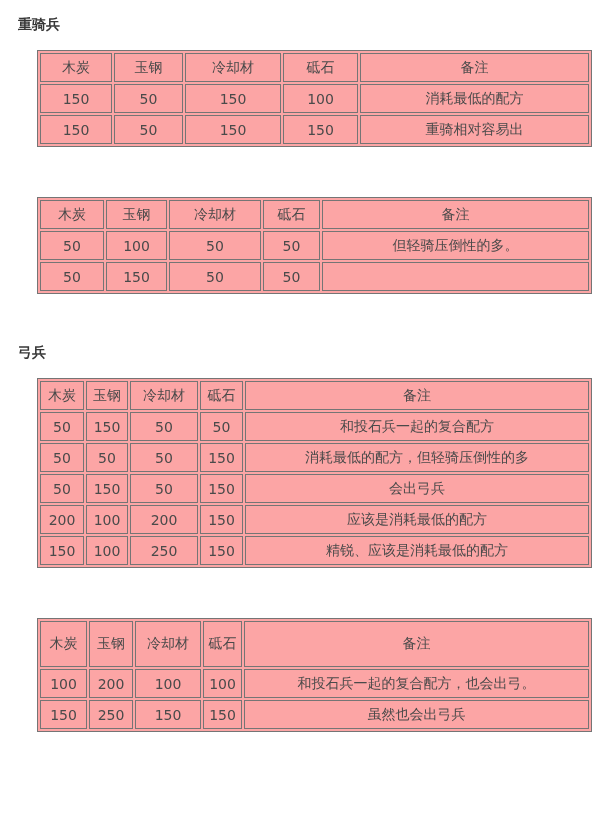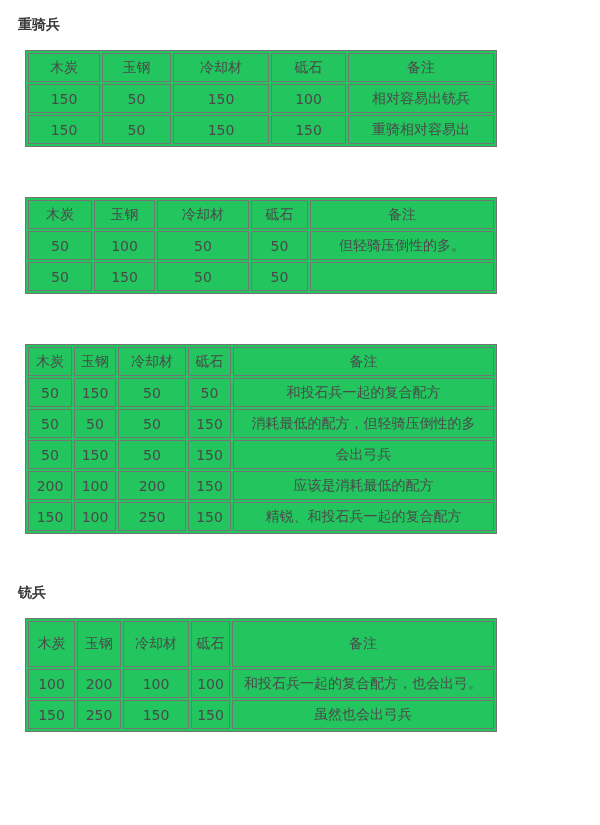--- a/index.html
+++ b/index.html
@@ -11,23 +11,23 @@
   }
   .wrap { padding:16px 20px 8px 18px; }
   .block + .block { margin-top:50px; }
   .title {
     font-size:14px; font-weight:bold; color:#373737;
     margin:0 0 18px 0; line-height:16px;
   }
   table.recipes {
     border-collapse:separate; border-spacing:2px;
     border:1px solid #757575;
-    width:472px; table-layout:fixed;
-    margin-left:7px;
-    background:#22c55e;
+    width:555px; table-layout:fixed;
+    margin-left:19px;
+    background:#fca5a5;
   }
   .recipes th, .recipes td {
     box-sizing:border-box;
     border:1px solid #757575;
     font-size:14px; font-weight:normal;
     color:#4a4a4a; text-align:center;
     height:29px; padding:0 3px;
     white-space:nowrap; overflow:hidden;
     vertical-align:middle;
   }
@@ -56,21 +56,21 @@
           <th>砥石</th>
           <th>备注</th>
         </tr>
       </thead>
       <tbody>
         <tr>
           <td>150</td>
           <td>50</td>
           <td>150</td>
           <td>100</td>
-          <td>相对容易出铳兵</td>
+          <td>消耗最低的配方</td>
         </tr>
         <tr>
           <td>150</td>
           <td>50</td>
           <td>150</td>
           <td>150</td>
           <td>重骑相对容易出</td>
         </tr>
       </tbody>
     </table>
@@ -107,20 +107,21 @@
           <td>150</td>
           <td>50</td>
           <td>50</td>
           <td></td>
         </tr>
       </tbody>
     </table>
   </div>
 
   <div class="block">
+    <h2 class="title">弓兵</h2>
     <table class="recipes">
       <colgroup>
         <col style="width:44px">
           <col style="width:42px">
           <col style="width:68px">
           <col style="width:43px">
           <col>
       </colgroup>
       <thead>
         <tr>
@@ -158,28 +159,27 @@
           <td>100</td>
           <td>200</td>
           <td>150</td>
           <td>应该是消耗最低的配方</td>
         </tr>
         <tr>
           <td>150</td>
           <td>100</td>
           <td>250</td>
           <td>150</td>
-          <td>精锐、和投石兵一起的复合配方</td>
-        </tr>
-      </tbody>
-    </table>
-  </div>
-
-  <div class="block">
-    <h2 class="title">铳兵</h2>
+          <td>精锐、应该是消耗最低的配方</td>
+        </tr>
+      </tbody>
+    </table>
+  </div>
+
+  <div class="block">
     <table class="recipes tall-header">
       <colgroup>
         <col style="width:47px">
           <col style="width:44px">
           <col style="width:66px">
           <col style="width:39px">
           <col>
       </colgroup>
       <thead>
         <tr>

